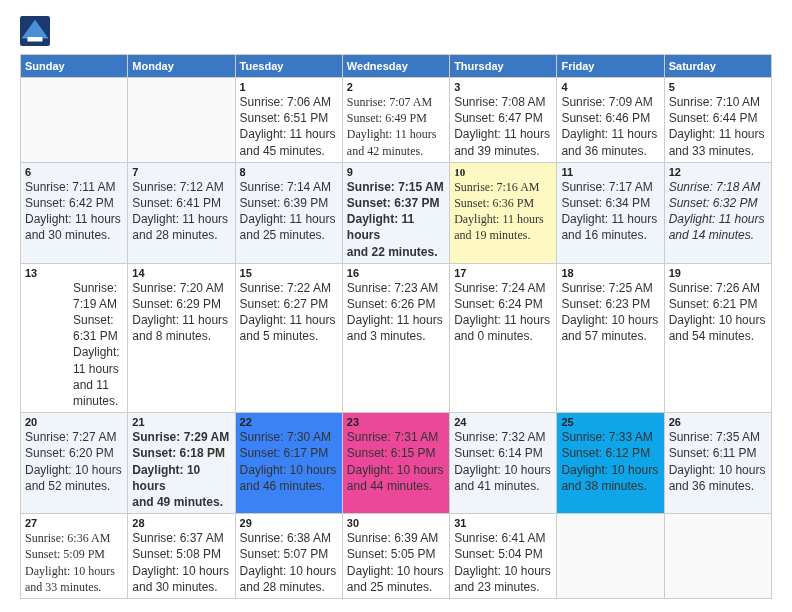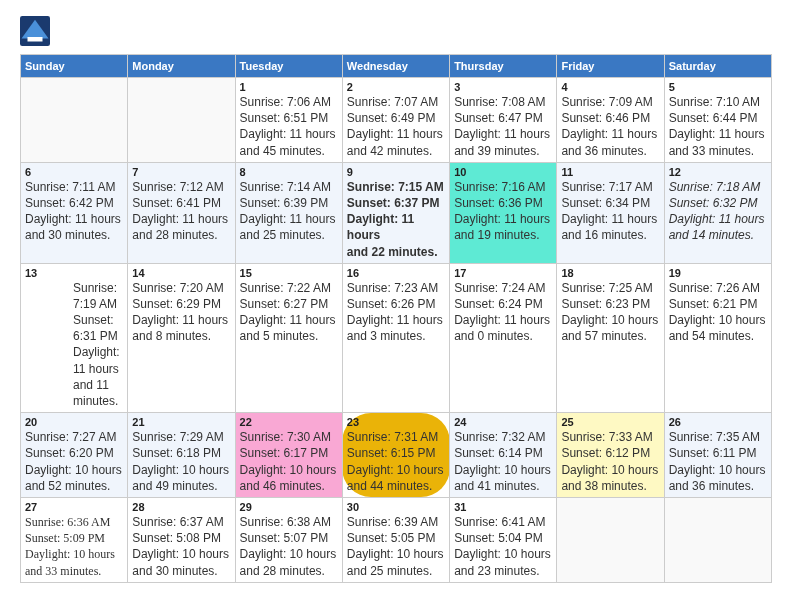--- a/index.html
+++ b/index.html
@@ -129,21 +129,21 @@
           <td class="empty-cell"></td>
           <td>
             <div class="day-number">1</div>
             <div class="day-info" style="white-space: pre-line;">Sunrise: 7:06 AM
 Sunset: 6:51 PM
 Daylight: 11 hours
 and 45 minutes.</div>
           </td>
           <td>
             <div class="day-number">2</div>
-            <div class="day-info" style="white-space: pre-line;">Sunrise: 7:07 AM
+            <div class="day-info" style="white-space: pre-line; font-family: Liberation Serif, serif;">Sunrise: 7:07 AM
 Sunset: 6:49 PM
 Daylight: 11 hours
 and 42 minutes.</div>
           </td>
           <td>
             <div class="day-number">3</div>
             <div class="day-info" style="white-space: pre-line;">Sunrise: 7:08 AM
 Sunset: 6:47 PM
 Daylight: 11 hours
 and 39 minutes.</div>
@@ -185,21 +185,21 @@
 Daylight: 11 hours
 and 25 minutes.</div>
           </td>
           <td style="background: rgb(240, 245, 252);">
             <div class="day-number">9</div>
             <div class="day-info" style="white-space: pre-line; font-weight: bold;">Sunrise: 7:15 AM
 Sunset: 6:37 PM
 Daylight: 11 hours
 and 22 minutes.</div>
           </td>
-          <td style="background: #5eead4;">
+          <td style="background: #fef9c3; font-family: Liberation Serif, serif;">
             <div class="day-number">10</div>
             <div class="day-info" style="white-space: pre-line;">Sunrise: 7:16 AM
 Sunset: 6:36 PM
 Daylight: 11 hours
 and 19 minutes.</div>
           </td>
           <td style="background: rgb(240, 245, 252);">
             <div class="day-number">11</div>
             <div class="day-info" style="white-space: pre-line;">Sunrise: 7:17 AM
 Sunset: 6:34 PM
@@ -268,47 +268,47 @@
         <tr>
           <td style="background: rgb(240, 245, 252);">
             <div class="day-number">20</div>
             <div class="day-info" style="white-space: pre-line;">Sunrise: 7:27 AM
 Sunset: 6:20 PM
 Daylight: 10 hours
 and 52 minutes.</div>
           </td>
           <td style="background: rgb(240, 245, 252);">
             <div class="day-number">21</div>
-            <div class="day-info" style="white-space: pre-line;">Sunrise: 7:29 AM
+            <div class="day-info" style="white-space: pre-line; font-weight: bold;">Sunrise: 7:29 AM
 Sunset: 6:18 PM
 Daylight: 10 hours
 and 49 minutes.</div>
           </td>
-          <td style="background: #f9a8d4;">
+          <td style="background: #3b82f6;">
             <div class="day-number">22</div>
             <div class="day-info" style="white-space: pre-line;">Sunrise: 7:30 AM
 Sunset: 6:17 PM
 Daylight: 10 hours
 and 46 minutes.</div>
           </td>
-          <td style="background: #eab308; border-radius: 29px;">
+          <td style="background: #ec4899;">
             <div class="day-number">23</div>
             <div class="day-info" style="white-space: pre-line;">Sunrise: 7:31 AM
 Sunset: 6:15 PM
 Daylight: 10 hours
 and 44 minutes.</div>
           </td>
           <td style="background: rgb(240, 245, 252);">
             <div class="day-number">24</div>
             <div class="day-info" style="white-space: pre-line;">Sunrise: 7:32 AM
 Sunset: 6:14 PM
 Daylight: 10 hours
 and 41 minutes.</div>
           </td>
-          <td style="background: #fef9c3;">
+          <td style="background: #0ea5e9;">
             <div class="day-number">25</div>
             <div class="day-info" style="white-space: pre-line;">Sunrise: 7:33 AM
 Sunset: 6:12 PM
 Daylight: 10 hours
 and 38 minutes.</div>
           </td>
           <td style="background: rgb(240, 245, 252);">
             <div class="day-number">26</div>
             <div class="day-info" style="white-space: pre-line;">Sunrise: 7:35 AM
 Sunset: 6:11 PM

